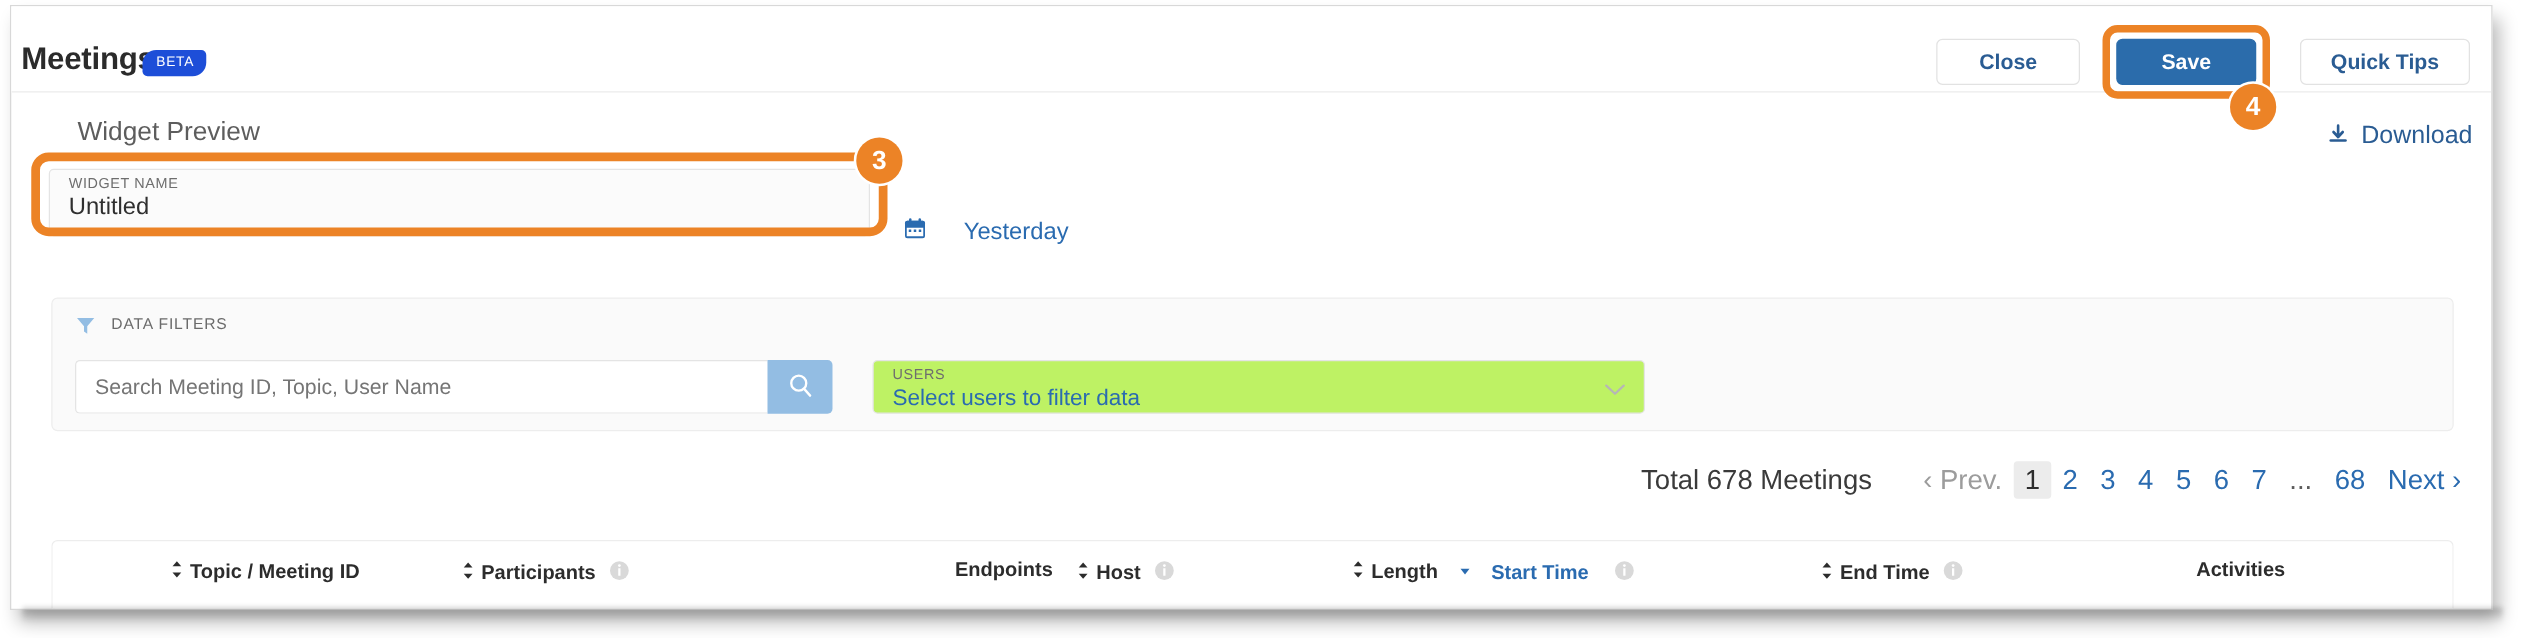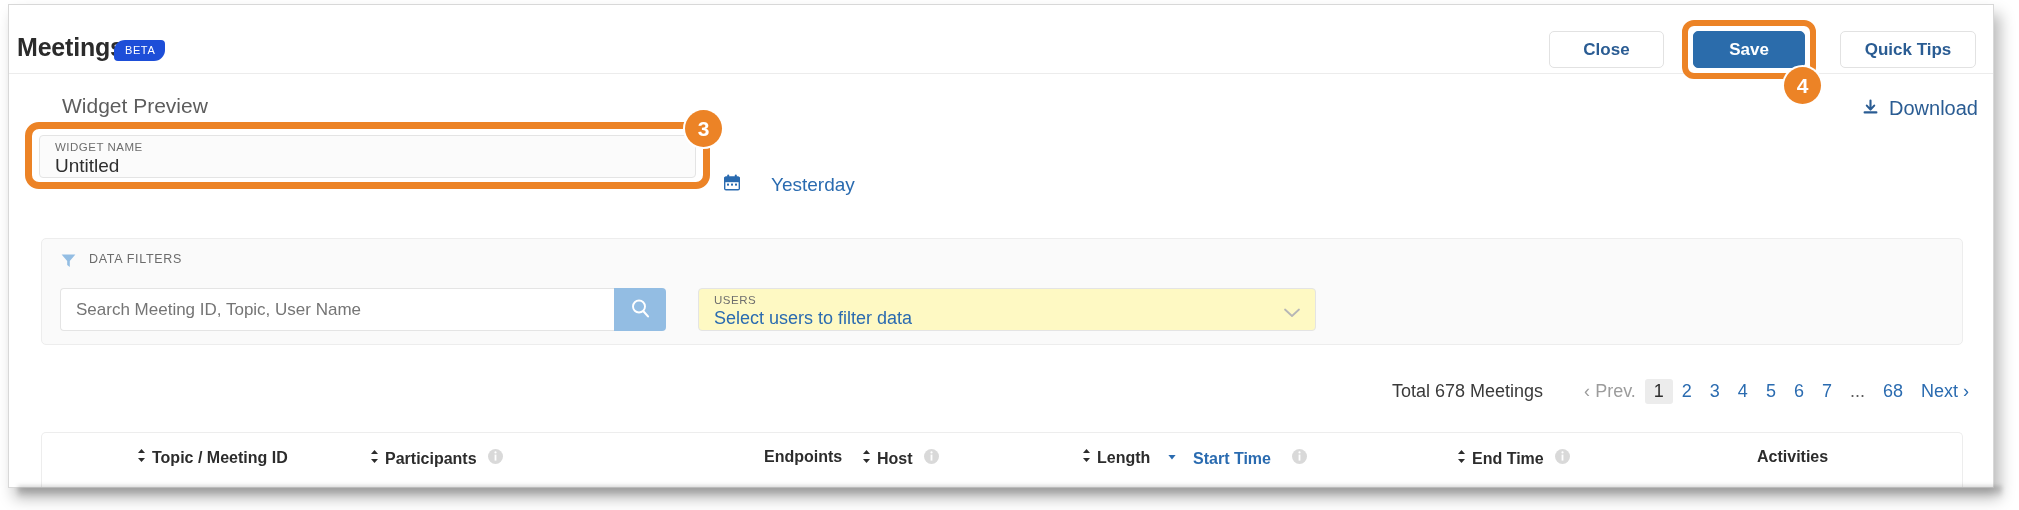--- a/index.html
+++ b/index.html
@@ -144,21 +144,21 @@
     border: 7px solid #ec8326;
     border-radius: 14px;
     box-sizing: border-box;
     pointer-events: none;
   }
   #widget-name-field {
     position: absolute;
     left: 30px;
     top: 130px;
     width: 657px;
-    height: 43px;
+    height: 54px;
     background: #fbfbfb;
     border: 1px solid #e4e4e4;
     border-radius: 4px;
     box-sizing: border-box;
     cursor: text;
   }
   #widget-name-label {
     position: absolute;
     left: 15px;
     top: 5px;
@@ -244,21 +244,21 @@
     justify-content: center;
     cursor: pointer;
     padding: 0;
   }
   #users-select {
     position: absolute;
     left: 656px;
     top: 49px;
     width: 618px;
     height: 43px;
-    background: #fef9c3;
+    background: #bef264;
     border: 1px solid #e4e4e4;
     border-radius: 4px;
     box-sizing: border-box;
     cursor: pointer;
   }
   #users-select-label {
     position: absolute;
     left: 15px;
     top: 5px;
     font-size: 11.5px;
@@ -275,25 +275,25 @@
   #users-chevron {
     position: absolute;
     right: 14px;
     top: 16px;
   }
 
   
   #pagination-row {
     position: absolute;
     right: 15px;
-    top: 374px;
+    top: 364px;
     display: flex;
     align-items: center;
     gap: 0;
-    font-size: 18px;
+    font-size: 22px;
   }
   #total-meetings { color: #3a3a3a; margin-right: 32px; }
   .page-link {
     color: #2a6bb0;
     padding: 2px 9px;
     cursor: pointer;
     border-radius: 3px;
   }
   .page-link.disabled { color: #9c9c9c; cursor: default; }
   .page-link.active { color: #2d2d2d; background: #ececec; font-weight: normal; }

